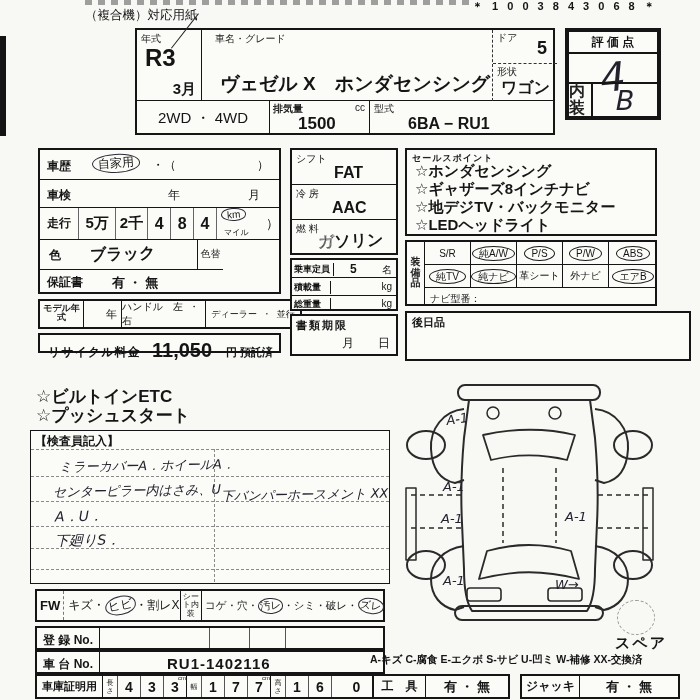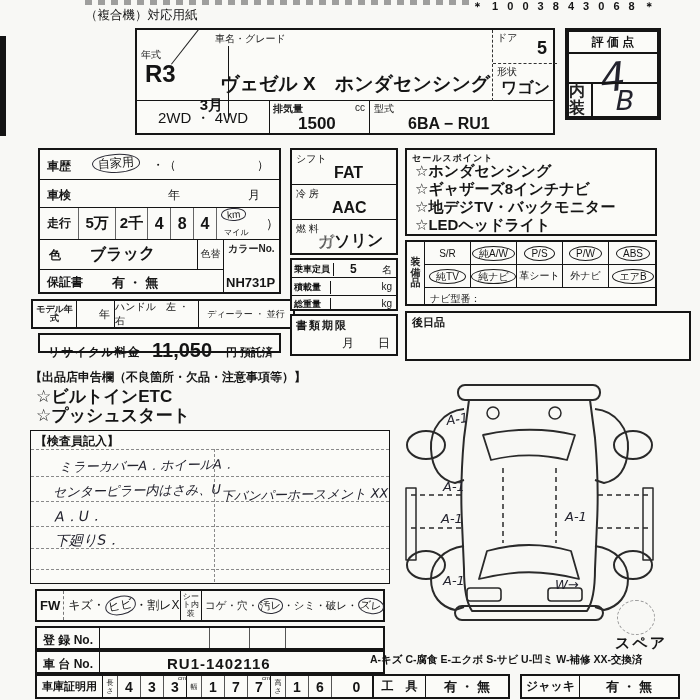--- a/index.html
+++ b/index.html
@@ -29,21 +29,21 @@
               background:repeating-linear-gradient(90deg,#555 0 7px,transparent 7px 13px);opacity:.55;"></div>
   <div class="abs" style="left:85px;top:7px;font-size:12.5px;">（複合機）対応用紙</div>
   <div class="abs" style="left:472px;top:-1px;font-size:11px;letter-spacing:3px;font-weight:bold;">＊ 1 0 0 3 8 4 3 0 6 8 ＊</div>
   <div class="abs" style="left:0;top:36px;width:6px;height:100px;background:#141414;"></div>
 
 
   <div class="box" style="left:135px;top:28px;width:420px;height:107px;">
 
     <div class="abs" style="left:0;top:0;width:100%;height:71px;border-bottom:1.5px solid #151515;box-sizing:border-box;">
 
-      <div class="abs" style="left:0;top:16px;width:92px;height:71px;border-right:1.5px solid #151515;box-sizing:border-box;">
+      <div class="abs" style="left:0;top:0;width:65px;height:71px;border-right:1.5px solid #151515;box-sizing:border-box;">
         <div class="lbl" style="position:absolute;left:4px;top:2px;">年式</div>
         <div class="b" style="position:absolute;left:8px;top:14px;font-size:24px;">R3</div>
         <div style="position:absolute;left:34px;top:18px;width:44px;height:0;border-top:1.5px solid #222;transform:rotate(-52deg);transform-origin:left top;"></div>
         <div class="b" style="position:absolute;right:5px;bottom:2px;font-size:15px;">3月</div>
       </div>
 
       <div class="abs" style="left:73px;top:0;width:282px;height:71px;">
         <div class="lbl" style="position:absolute;left:5px;top:2px;">車名・グレード</div>
         <div class="b" style="position:absolute;left:10px;bottom:4px;font-size:19px;white-space:nowrap;">ヴェゼル X　ホンダセンシング</div>
       </div>
@@ -112,41 +112,36 @@
     <div class="abs" style="left:0;top:90px;width:100%;height:54px;">
       <div class="abs" style="left:0;top:0;width:157px;height:30px;border-bottom:1px solid #151515;box-sizing:border-box;">
         <span class="b" style="position:absolute;left:9px;top:7px;font-size:12px;">色</span>
         <span class="b" style="position:absolute;left:50px;top:4px;font-size:16px;transform:rotate(-2deg);">ブラック</span>
       </div>
       <div class="stack lbl ctr" style="position:absolute;left:157px;top:0;width:24px;height:30px;border-left:1px solid #151515;border-bottom:1px solid #151515;box-sizing:border-box;width:26px;font-size:10px;">色替</div>
       <div class="abs" style="left:0;top:30px;width:183px;height:24px;">
         <span class="b" style="position:absolute;left:7px;top:4px;font-size:12px;">保証書</span>
         <span class="b" style="position:absolute;left:72px;top:4px;font-size:13px;">有 ・ 無</span>
       </div>
-      <div class="abs" style="left:183px;top:0;width:60px;height:54px;border-left:1px solid #151515;box-sizing:border-box;">
-        <span class="lbl b" style="position:absolute;left:4px;top:2px;font-size:10px;white-space:nowrap;">カラーNo.</span>
-        <span class="b" style="position:absolute;left:2px;bottom:4px;font-size:13px;">NH731P</span>
-      </div>
-    </div>
-  </div>
-
-  <div class="box" style="left:31px;top:299px;width:264px;height:30px;display:flex;">
+    </div>
+  </div>
+
+  <div class="box" style="left:38px;top:299px;width:264px;height:30px;display:flex;font-family:Liberation Mono, monospace;">
     <div class="stack ctr lbl b" style="width:44px;height:100%;font-size:9px;border-right:1px solid #151515;box-sizing:border-box;text-align:center;">モデル年式</div>
     <div class="ctr" style="width:38px;height:100%;font-size:11px;border-right:1px solid #151515;box-sizing:border-box;justify-content:flex-end;padding-right:4px;">年</div>
     <div class="ctr" style="width:84px;height:100%;font-size:10px;border-right:1px solid #151515;box-sizing:border-box;">ハンドル　左 ・ 右</div>
     <div class="ctr" style="flex:1;height:100%;font-size:9px;">ディーラー ・ 並行</div>
   </div>
 
   <div class="box" style="left:38px;top:333px;width:243px;height:20px;">
     <span class="b" style="position:absolute;left:8px;top:9px;font-size:12px;letter-spacing:1px;">リサイクル料金</span>
     <span class="b" style="position:absolute;left:112px;top:4px;font-size:20px;">11,050</span>
     <span class="b" style="position:absolute;right:6px;top:10px;font-size:11px;">円 預託済</span>
   </div>
 
-  <div class="abs b" style="left:30px;top:369px;font-size:12px;">【出品店申告欄（不良箇所・欠品・注意事項等）】</div>
   <div class="abs b" style="left:36px;top:385px;font-size:17px;">☆ビルトインETC</div>
   <div class="abs b" style="left:36px;top:404px;font-size:17px;">☆プッシュスタート</div>
 
   <div class="box" style="left:290px;top:148px;width:108px;height:107px;">
     <div class="abs" style="left:0;top:0;width:100%;height:35px;border-bottom:1px solid #151515;box-sizing:border-box;">
       <span class="lbl" style="position:absolute;left:4px;top:2px;">シフト</span>
       <span class="b" style="position:absolute;left:42px;bottom:2px;font-size:16px;">FAT</span>
     </div>
     <div class="abs" style="left:0;top:35px;width:100%;height:35px;border-bottom:1px solid #151515;box-sizing:border-box;">
       <span class="lbl" style="position:absolute;left:4px;top:2px;">冷 房</span>

